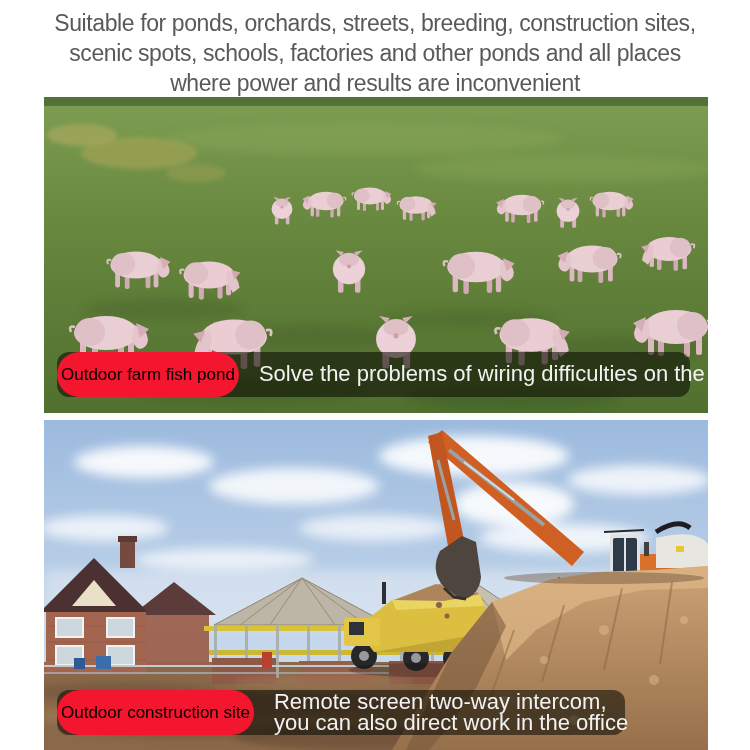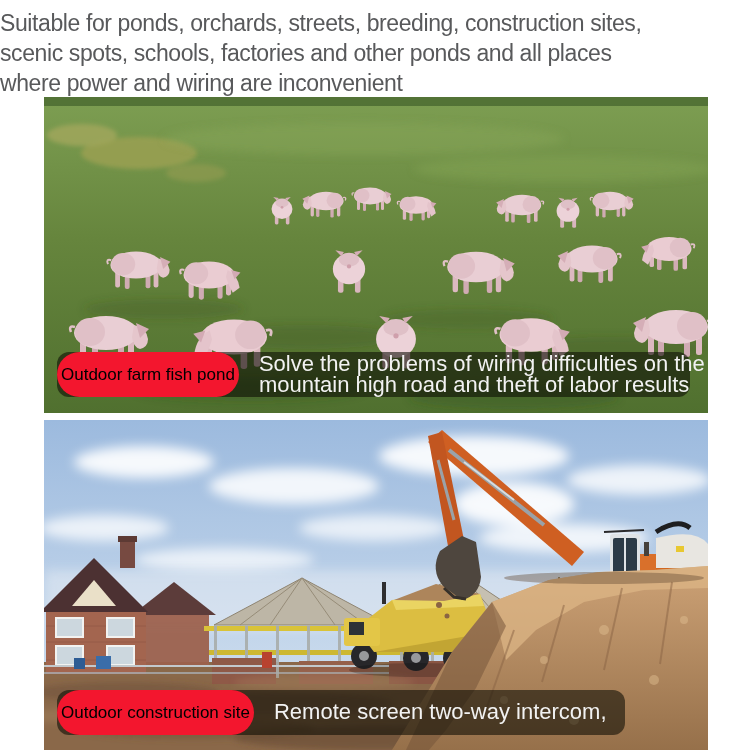--- a/index.html
+++ b/index.html
@@ -3,20 +3,21 @@
 <meta charset="utf-8">
 <style>
   html,body{margin:0;padding:0;}
   body{
     width:750px;height:750px;position:relative;overflow:hidden;
     background:#ffffff;
     font-family:"Liberation Sans", sans-serif;
   }
   .title-block{
     position:absolute;top:8px;left:0;width:750px;
+    text-align:center;
     color:var(--title-gray,#58595b);
     font-size:23px;line-height:30px;letter-spacing:-0.4px;
   }
   .title-line{white-space:nowrap;}
   .photo-card{
     position:absolute;left:44px;width:664px;overflow:hidden;
   }
   #farm-card{top:97px;height:316px;}
   #construction-card{top:420px;height:330px;}
   .scene{display:block;width:100%;height:100%;}
@@ -39,21 +40,21 @@
     padding-left:20px;font-size:22px;line-height:20.5px;
   }
   .caption-line{white-space:nowrap;}
 </style>
 </head>
 <body>
 
 <div class="title-block">
   <div class="title-line">Suitable for ponds, orchards, streets, breeding, construction sites,</div>
   <div class="title-line">scenic spots, schools, factories and other ponds and all places</div>
-  <div class="title-line">where power and wiring are inconvenient</div>
+  <div class="title-line">where power and results are inconvenient</div>
 </div>
 
 <div class="photo-card" id="farm-card">
   <svg class="scene" viewBox="0 0 664 316" preserveAspectRatio="none">
     <defs>
       <linearGradient id="grassGrad" x1="0" y1="0" x2="0" y2="1">
         <stop offset="0" stop-color="#7d9e52"></stop>
         <stop offset="0.45" stop-color="#66853d"></stop>
         <stop offset="1" stop-color="#50702f"></stop>
       </linearGradient>
@@ -135,21 +136,20 @@
       <use href="#pig-rear" transform="translate(352,242) scale(1.05)"></use>
       <use href="#pig-graze" transform="translate(487,238) scale(1.05)"></use>
       <use href="#pig-side" transform="translate(632,230) scale(-1.0,1.0)"></use>
     </g>
   </svg>
 
   <div class="caption-bar">
     <div class="pill">Outdoor farm fish pond</div>
     <div class="caption-text">
       <div class="caption-line">Solve the problems of wiring difficulties on the</div>
-      <div class="caption-line">mountain high road and theft of labor results</div>
     </div>
   </div>
 </div>
 
 <div class="photo-card" id="construction-card">
   <svg class="scene" viewBox="0 0 664 330" preserveAspectRatio="none">
     <defs>
       <linearGradient id="skyGrad" x1="0" y1="0" x2="0" y2="1">
         <stop offset="0" stop-color="#9cbade"></stop>
         <stop offset="0.7" stop-color="#c6d8ec"></stop>
@@ -324,15 +324,16 @@
           <circle cx="530" cy="300" r="5"></circle>
       </g>
       <ellipse cx="560" cy="158" rx="100" ry="6" fill="#5e452f" opacity="0.4"></ellipse>
     </g>
   </svg>
 
   <div class="caption-bar">
     <div class="pill">Outdoor construction site</div>
     <div class="caption-text">
       <div class="caption-line">Remote screen two-way intercom,</div>
+      <div class="caption-line">you can also direct work in the office</div>
     </div>
   </div>
 </div>
 
 </body></html>

